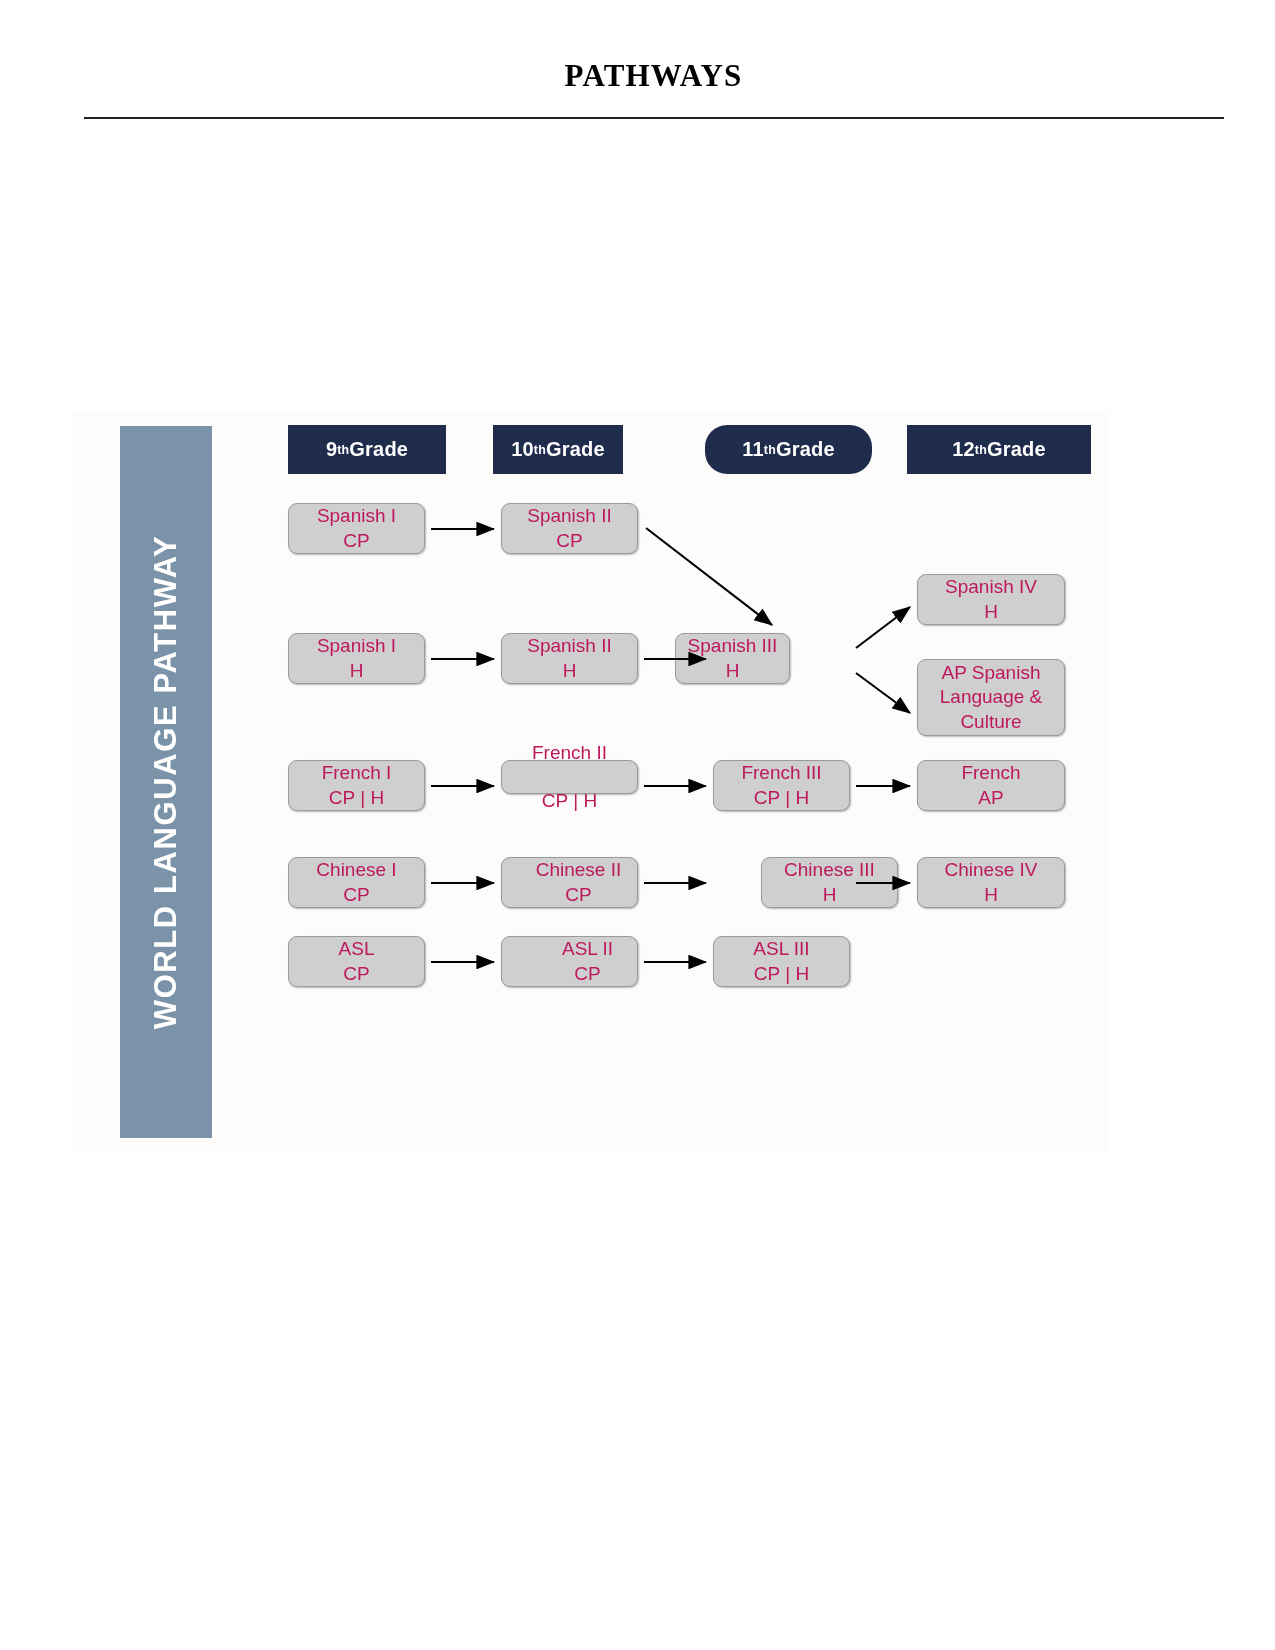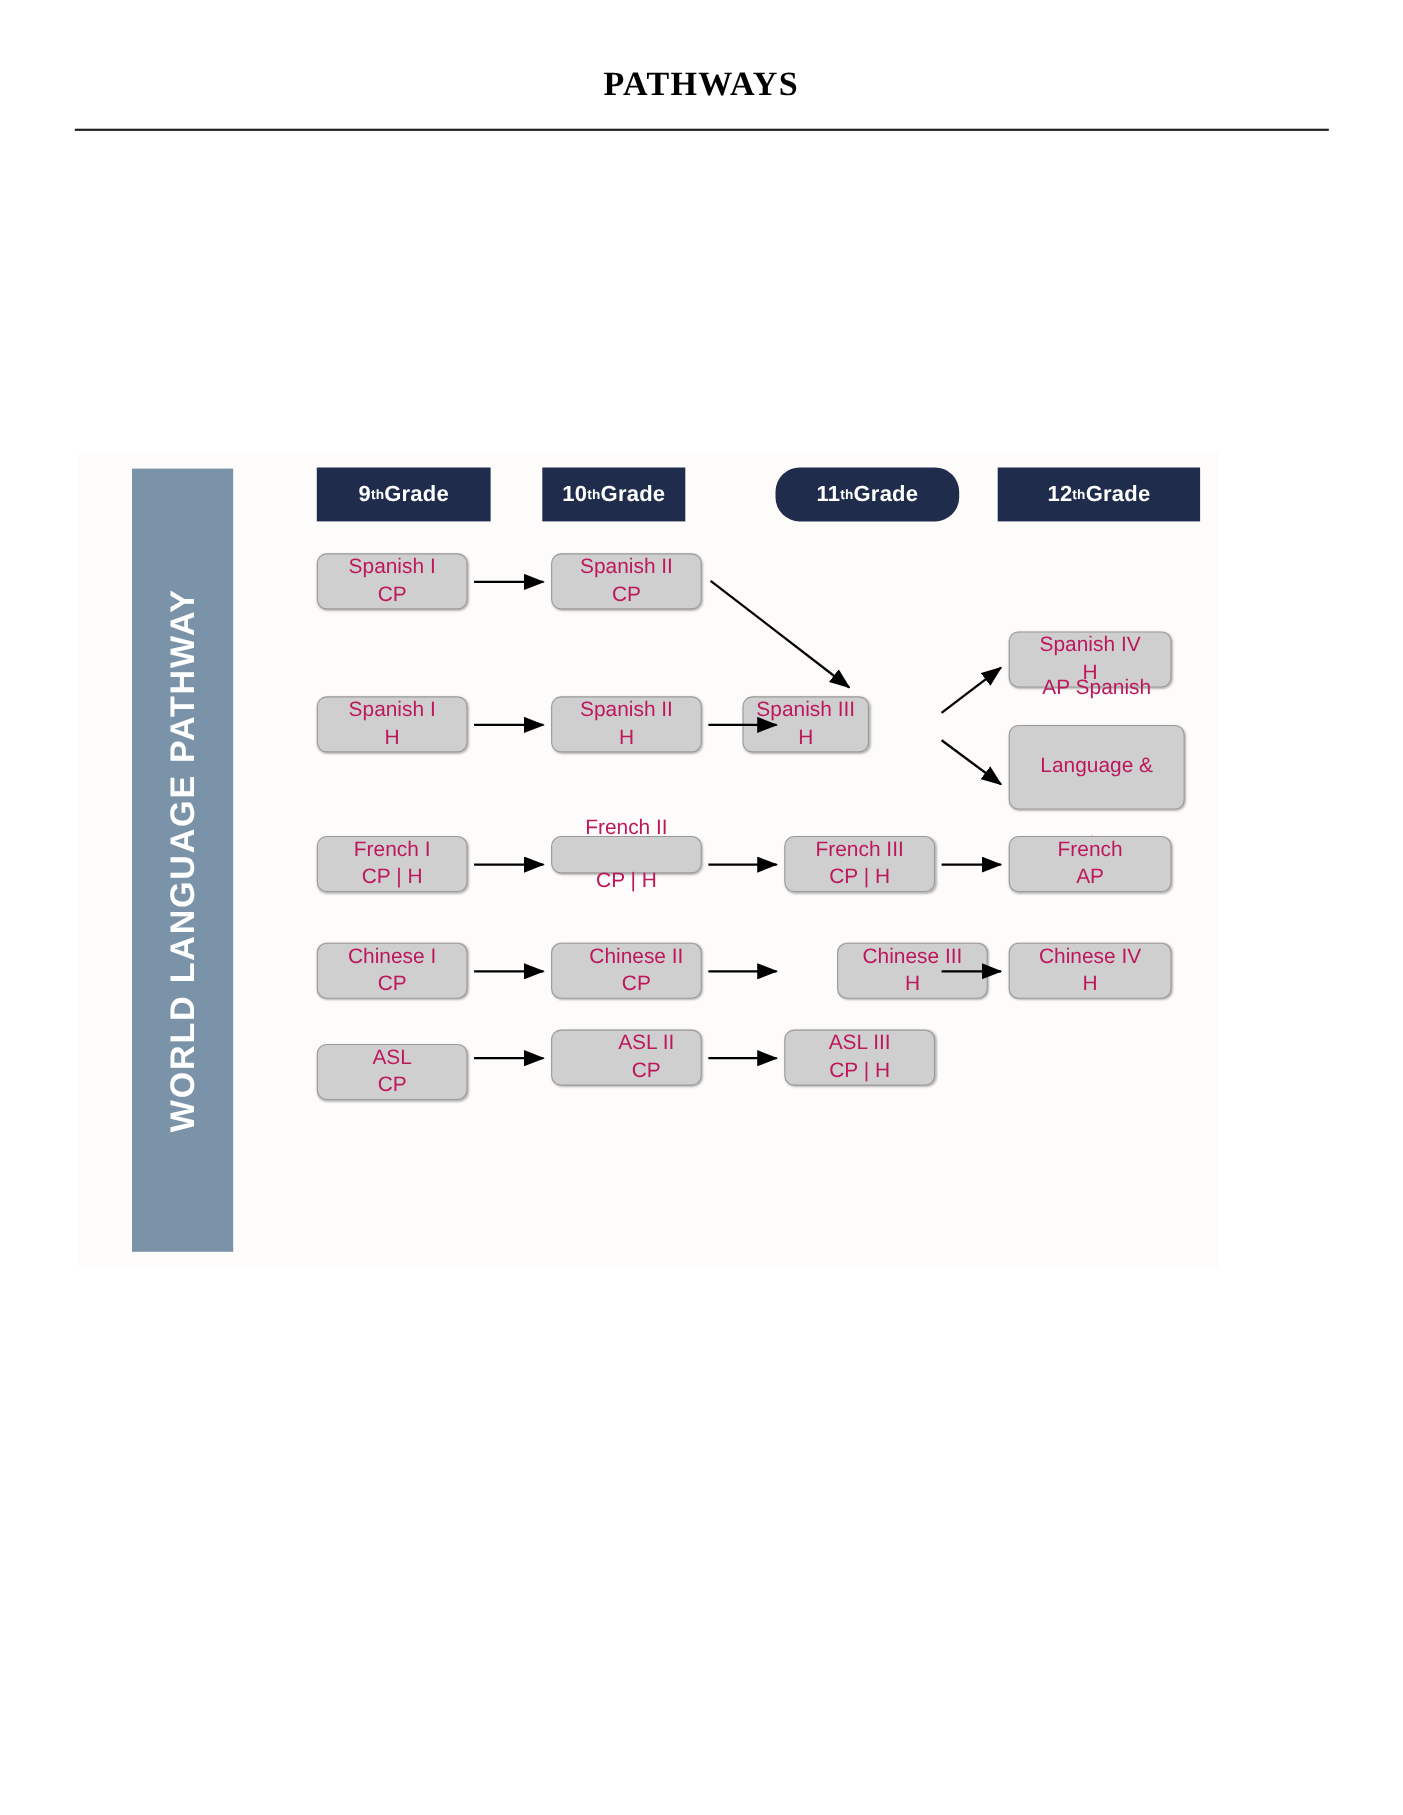--- a/index.html
+++ b/index.html
@@ -11,21 +11,21 @@
     height: 1650px;
     background: #ffffff;
     font-family: "Liberation Sans", sans-serif;
     position: relative;
     overflow: hidden;
   }
 
   
   #page-header {
     position: absolute;
-    left: 0;
+    left: 16px;
     top: 0;
     width: 1185px;
     height: 130px;
   }
   #page-title {
     position: absolute;
     left: 0;
     top: 58px;
     width: 1275px;
     text-align: center;
@@ -181,21 +181,21 @@
     <span class="line">H</span>
   </div>
   <div class="course-box" style="left:603px; top:222px; width:115px; height:51px;">
     <span class="line">Spanish III</span>
     <span class="line">H</span>
   </div>
   <div class="course-box" style="left:845px; top:163px; width:148px; height:51px;">
     <span class="line">Spanish IV</span>
     <span class="line">H</span>
   </div>
-  <div class="course-box" style="left:845px; top:248px; width:160px; height:77px;gap:47px;">
+  <div class="course-box" style="left:845px; top:248px; width:148px; height:77px;">
     <span class="line">AP Spanish</span>
     <span class="line">Language &amp;</span>
     <span class="line">Culture</span>
   </div>
 
   <div class="course-box" style="left:216px; top:349px; width:137px; height:51px;">
     <span class="line">French I</span>
     <span class="line">CP | H</span>
   </div>
   <div class="course-box" style="left:429px; top:349px; width:137px; height:34px;gap:24px;">
@@ -221,21 +221,21 @@
   </div>
   <div class="course-box" style="left:641px; top:446px; width:137px; height:51px;margin-left:48px;">
     <span class="line">Chinese III</span>
     <span class="line">H</span>
   </div>
   <div class="course-box" style="left:845px; top:446px; width:148px; height:51px;">
     <span class="line">Chinese IV</span>
     <span class="line">H</span>
   </div>
 
-  <div class="course-box" style="left:216px; top:538px; width:137px; height:51px;align-items:center;">
+  <div class="course-box" style="left:216px; top:525px; width:137px; height:51px;align-items:center;">
     <span class="line">ASL</span>
     <span class="line">CP</span>
   </div>
   <div class="course-box" style="left:429px; top:525px; width:137px; height:51px;padding-left:36px;">
     <span class="line">ASL II</span>
     <span class="line">CP</span>
   </div>
   <div class="course-box" style="left:641px; top:525px; width:137px; height:51px;">
     <span class="line">ASL III</span>
     <span class="line">CP | H</span>

